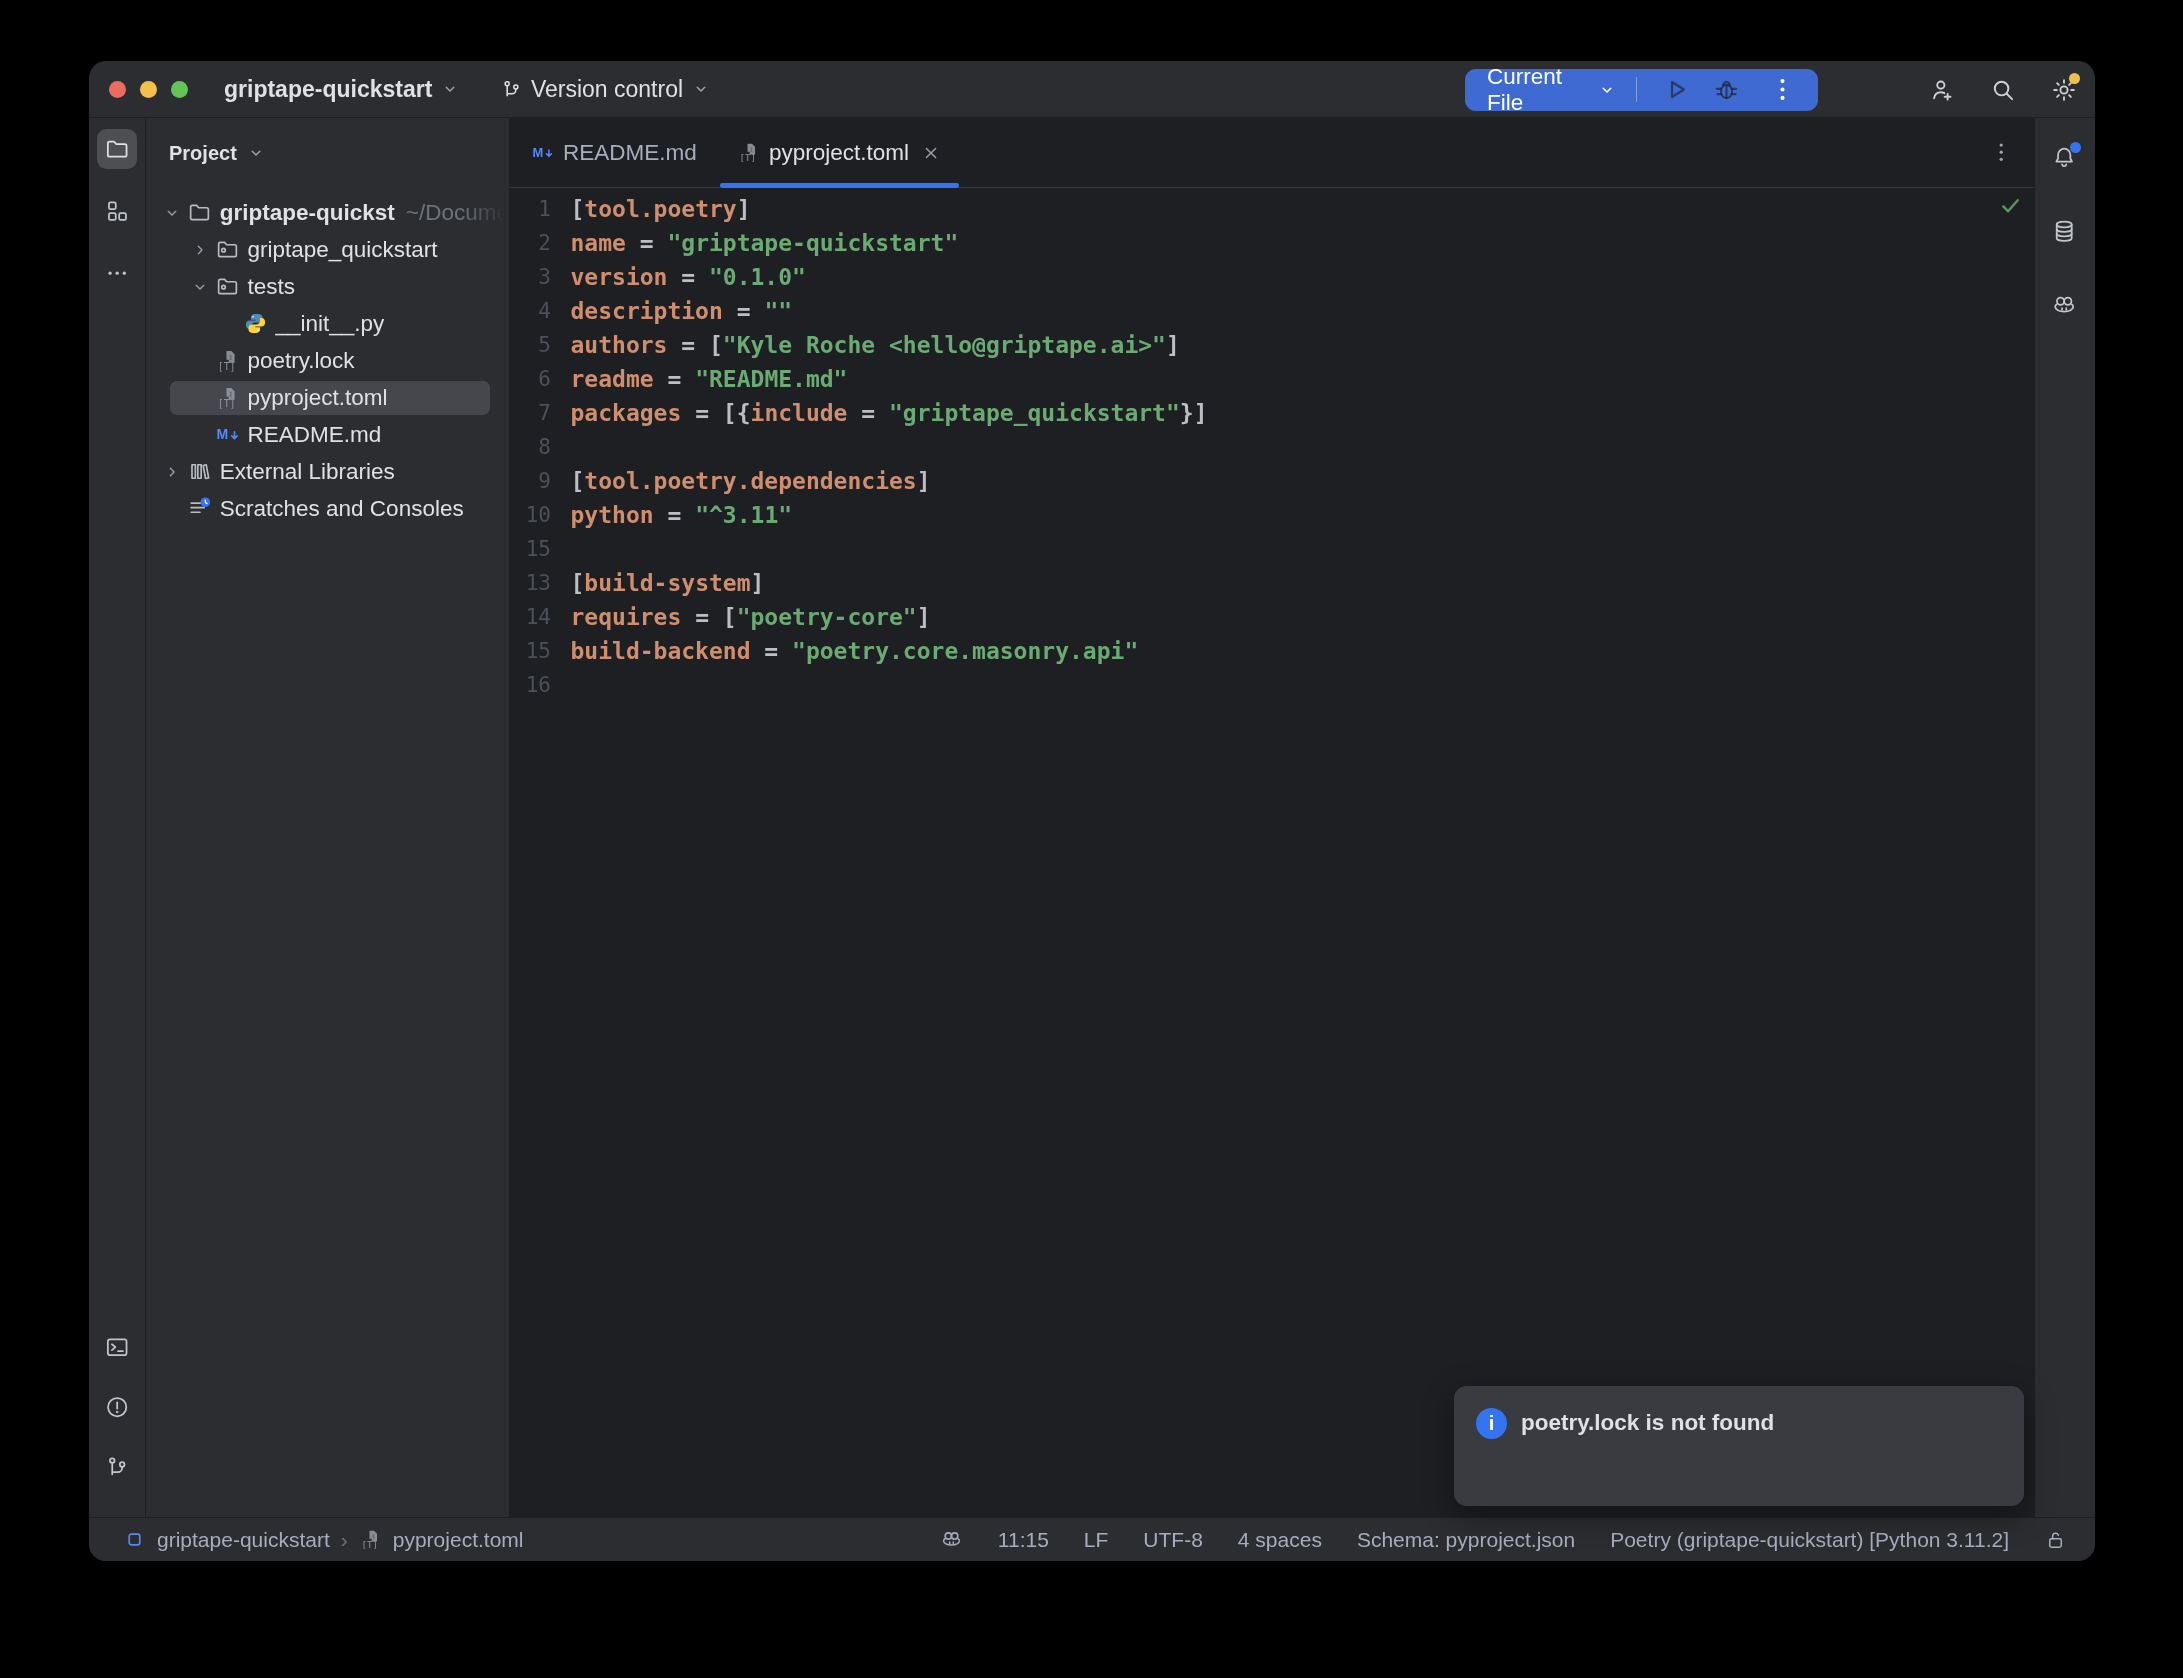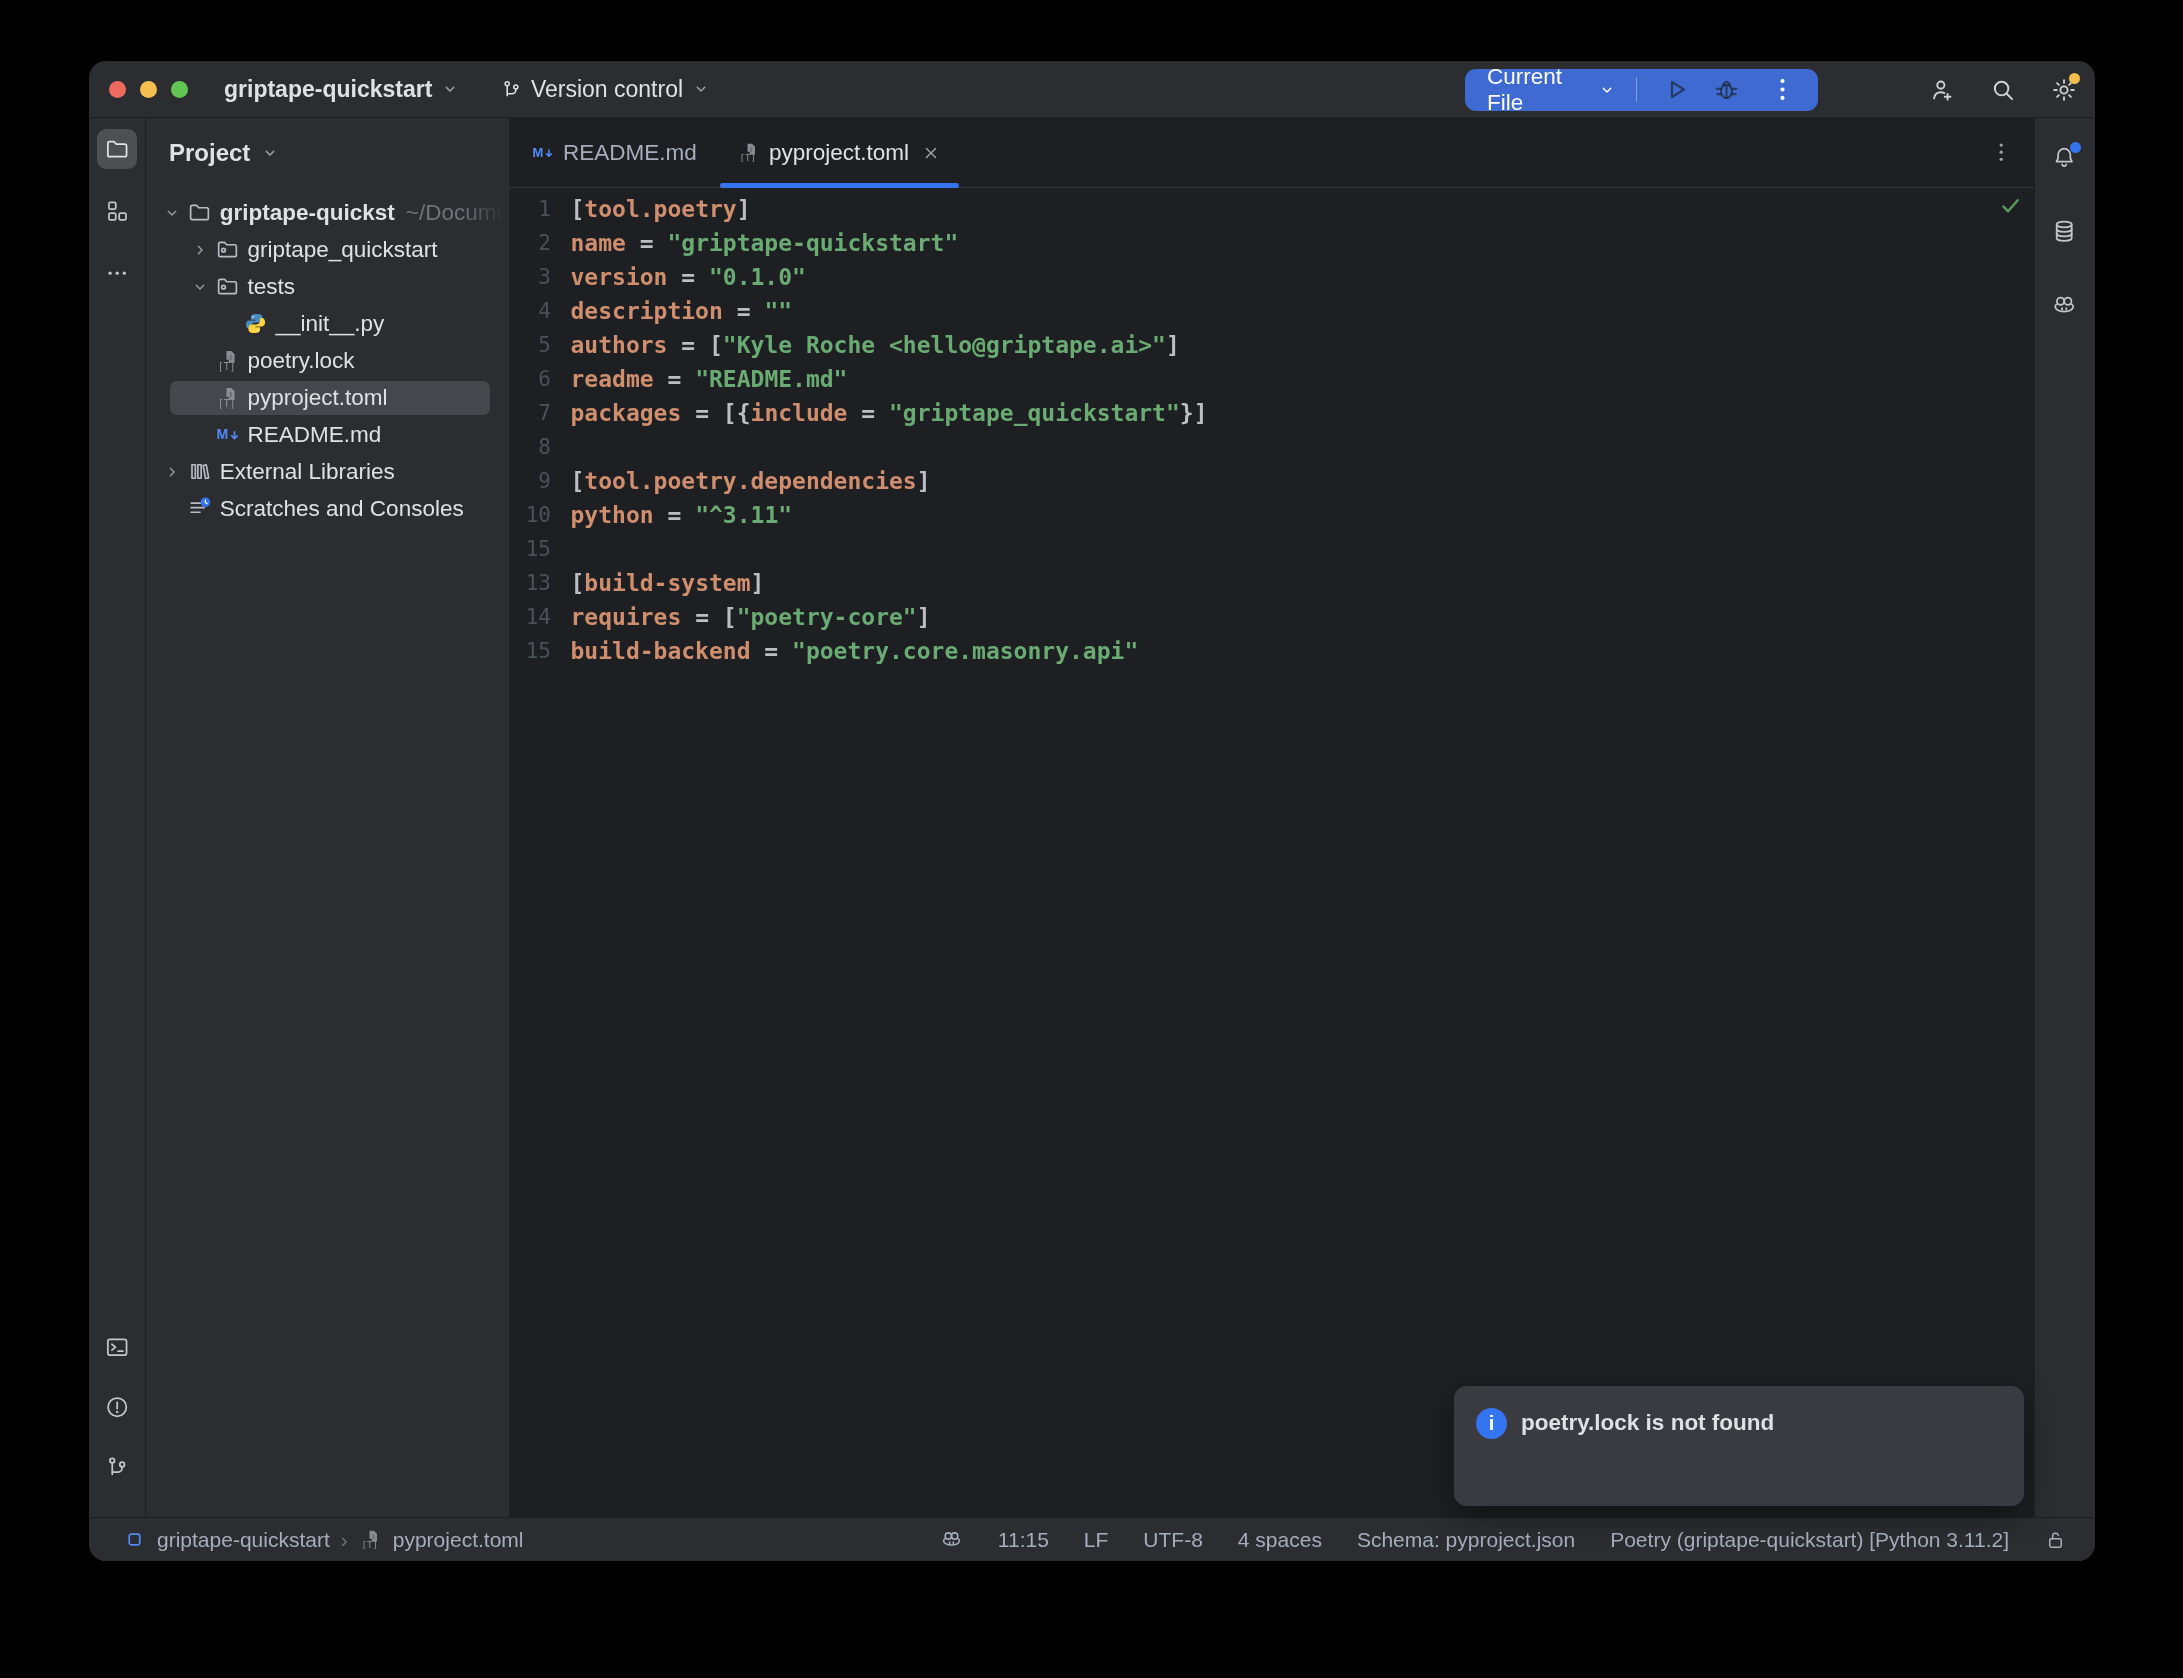--- a/index.html
+++ b/index.html
@@ -43,21 +43,21 @@
   .rail-btn{width:40px;height:40px;border-radius:9.3px;display:flex;align-items:center;justify-content:center;color:var(--text);cursor:pointer;}
   .rail-btn.active{background:#4D4F53;}
   .rail-btn{margin-bottom:22px;}
   .rail-btn:last-child{margin-bottom:0;}
   .rail-btn svg{width:26.4px;height:26.4px;display:block;}
   .rail-btn.plain{color:#C2C5CB;}
   .rail .rail-group.bottom .rail-btn{margin-bottom:20px;}
   .rail .rail-group.bottom .rail-btn:last-child{margin-bottom:0;}
   
   .panel{flex:0 0 363px;background:var(--bg-win);display:flex;flex-direction:column;overflow:hidden;}
-  .panel-header{height:70px;display:flex;align-items:center;padding-left:23px;gap:9.3px;color:var(--text);font-size:24px;font-weight:600;margin-bottom:6.2px;}
+  .panel-header{height:70px;display:flex;align-items:center;padding-left:23px;gap:9.3px;color:var(--text);font-size:20px;font-weight:600;margin-bottom:6.2px;}
   .tree{flex:1;overflow:hidden;}
   .tree-row{height:37px;display:flex;align-items:center;position:relative;white-space:nowrap;color:var(--text);font-size:22.5px;cursor:pointer;}
   .tree-row .hl{position:absolute;left:24px;right:18.6px;top:1.6px;bottom:1.6px;border-radius:7px;background:transparent;z-index:0;}
   .tree-row.selected .hl{background:var(--sel);}
   .tree-row>*{position:relative;z-index:1;}
   .chev-slot{width:28px;flex:0 0 28px;display:flex;align-items:center;justify-content:center;color:var(--text-dim);}
   .chev-slot svg{width:20px;height:20px;display:block;}
   .t-icon{width:26.4px;flex:0 0 26.4px;height:26.4px;margin-right:7px;color:var(--icon);display:flex;align-items:center;justify-content:center;}
   .t-icon svg{width:25px;height:25px;display:block;}
   .t-label{overflow:hidden;text-overflow:clip;}
@@ -431,20 +431,21 @@
           <div class="code-line"><span class="ln">5</span><span class="code"><span class="tok-k">authors</span><span class="tok-p"> = [</span><span class="tok-s">"Kyle Roche &lt;hello@griptape.ai&gt;"</span><span class="tok-p">]</span></span></div>
           <div class="code-line"><span class="ln">6</span><span class="code"><span class="tok-k">readme</span><span class="tok-p"> = </span><span class="tok-s">"README.md"</span></span></div>
           <div class="code-line"><span class="ln">7</span><span class="code"><span class="tok-k">packages</span><span class="tok-p"> = [{</span><span class="tok-k">include</span><span class="tok-p"> = </span><span class="tok-s">"griptape_quickstart"</span><span class="tok-p">}]</span></span></div>
           <div class="code-line"><span class="ln">8</span><span class="code"></span></div>
           <div class="code-line"><span class="ln">9</span><span class="code"><span class="tok-p">[</span><span class="tok-k">tool.poetry.dependencies</span><span class="tok-p">]</span></span></div>
           <div class="code-line"><span class="ln">10</span><span class="code"><span class="tok-k">python</span><span class="tok-p"> = </span><span class="tok-s">"^3.11"</span></span></div>
           <div class="code-line"><span class="ln">15</span><span class="code"></span></div>
           <div class="code-line"><span class="ln">13</span><span class="code"><span class="tok-p">[</span><span class="tok-k">build-system</span><span class="tok-p">]</span></span></div>
           <div class="code-line"><span class="ln">14</span><span class="code"><span class="tok-k">requires</span><span class="tok-p"> = [</span><span class="tok-s">"poetry-core"</span><span class="tok-p">]</span></span></div>
           <div class="code-line"><span class="ln">15</span><span class="code"><span class="tok-k">build-backend</span><span class="tok-p"> = </span><span class="tok-s">"poetry.core.masonry.api"</span></span></div>
+          <div class="code-line"><span class="ln">16</span><span class="code"></span></div>
         </div>
     </div>
 
     <div class="rail-right" id="rail-right">
         <div class="rail-btn">
           <span class="" style="position: relative; width: 28px; height: 28px; display: block;">
             <svg viewBox="0 0 24 24" fill="none" stroke="currentColor" stroke-width="1.6" stroke-linecap="round" stroke-linejoin="round">
               <path d="M12 4.3a5.6 5.6 0 0 0-5.6 5.6v3.3L4.9 16h14.2l-1.5-2.8V9.9A5.6 5.6 0 0 0 12 4.3zM10.1 18.6a1.95 1.95 0 0 0 3.8 0"></path>
             </svg>
             <span class="badge-dot" style="background: var(--accent);"></span>

